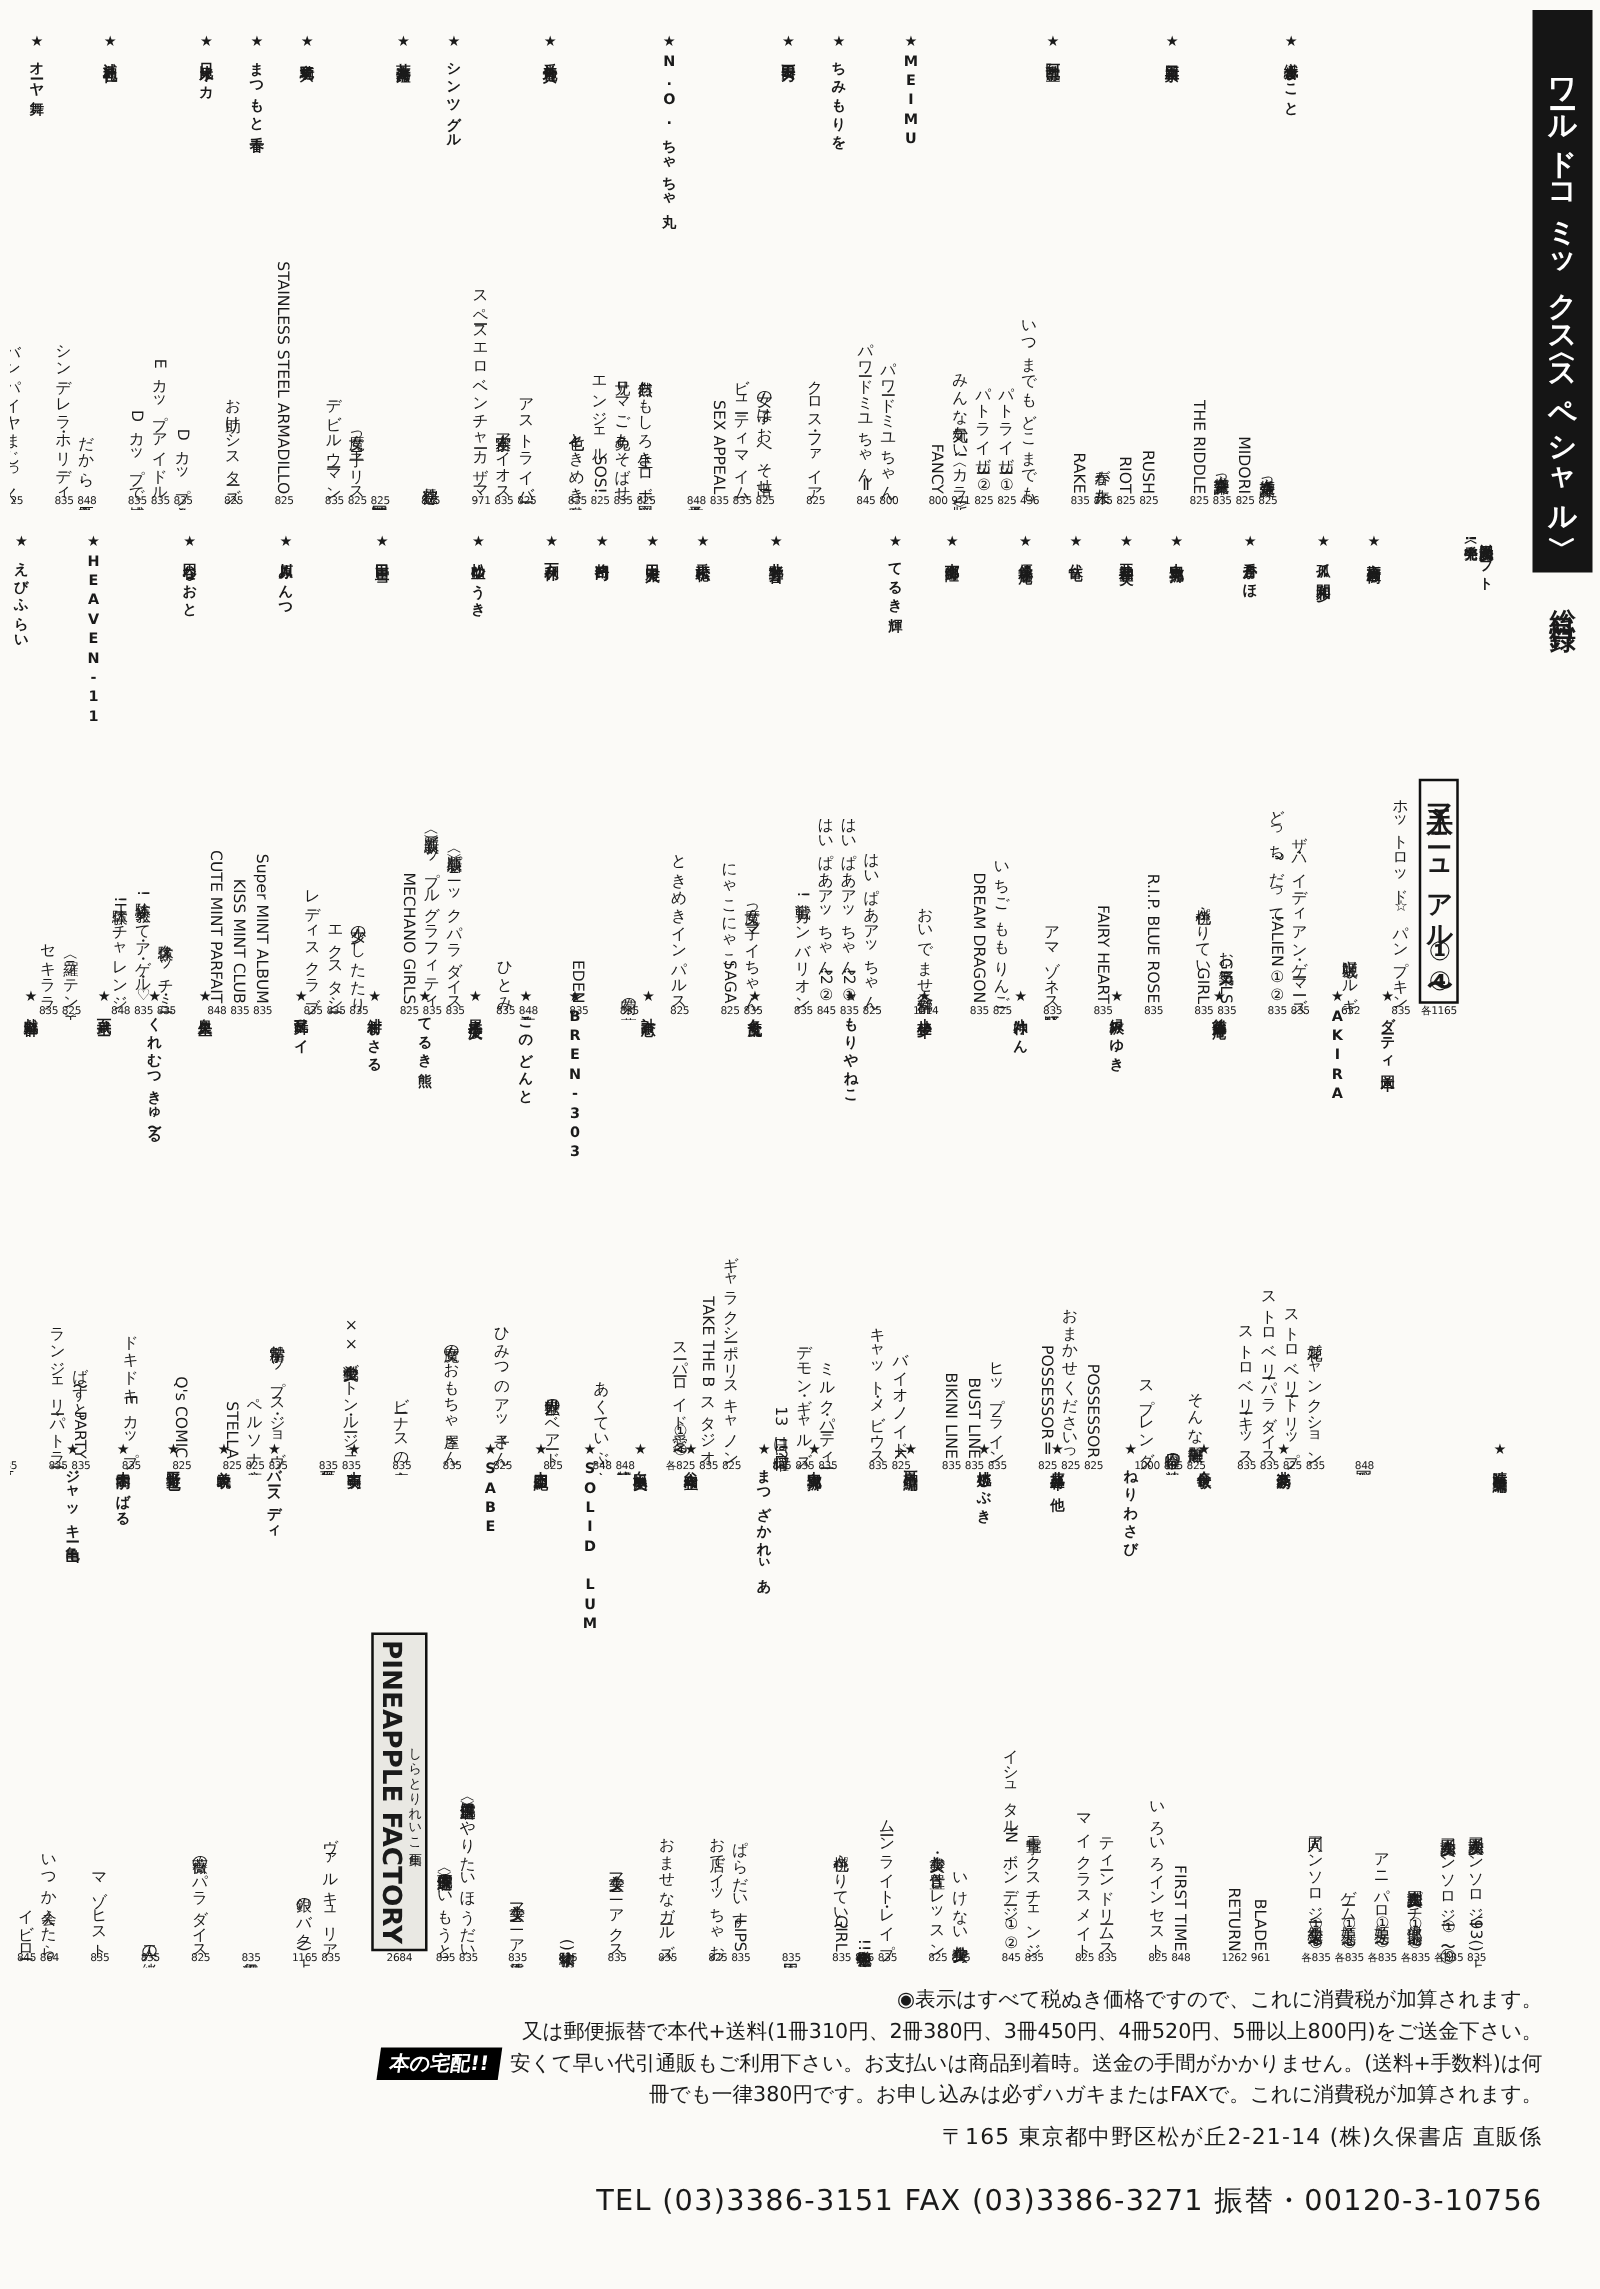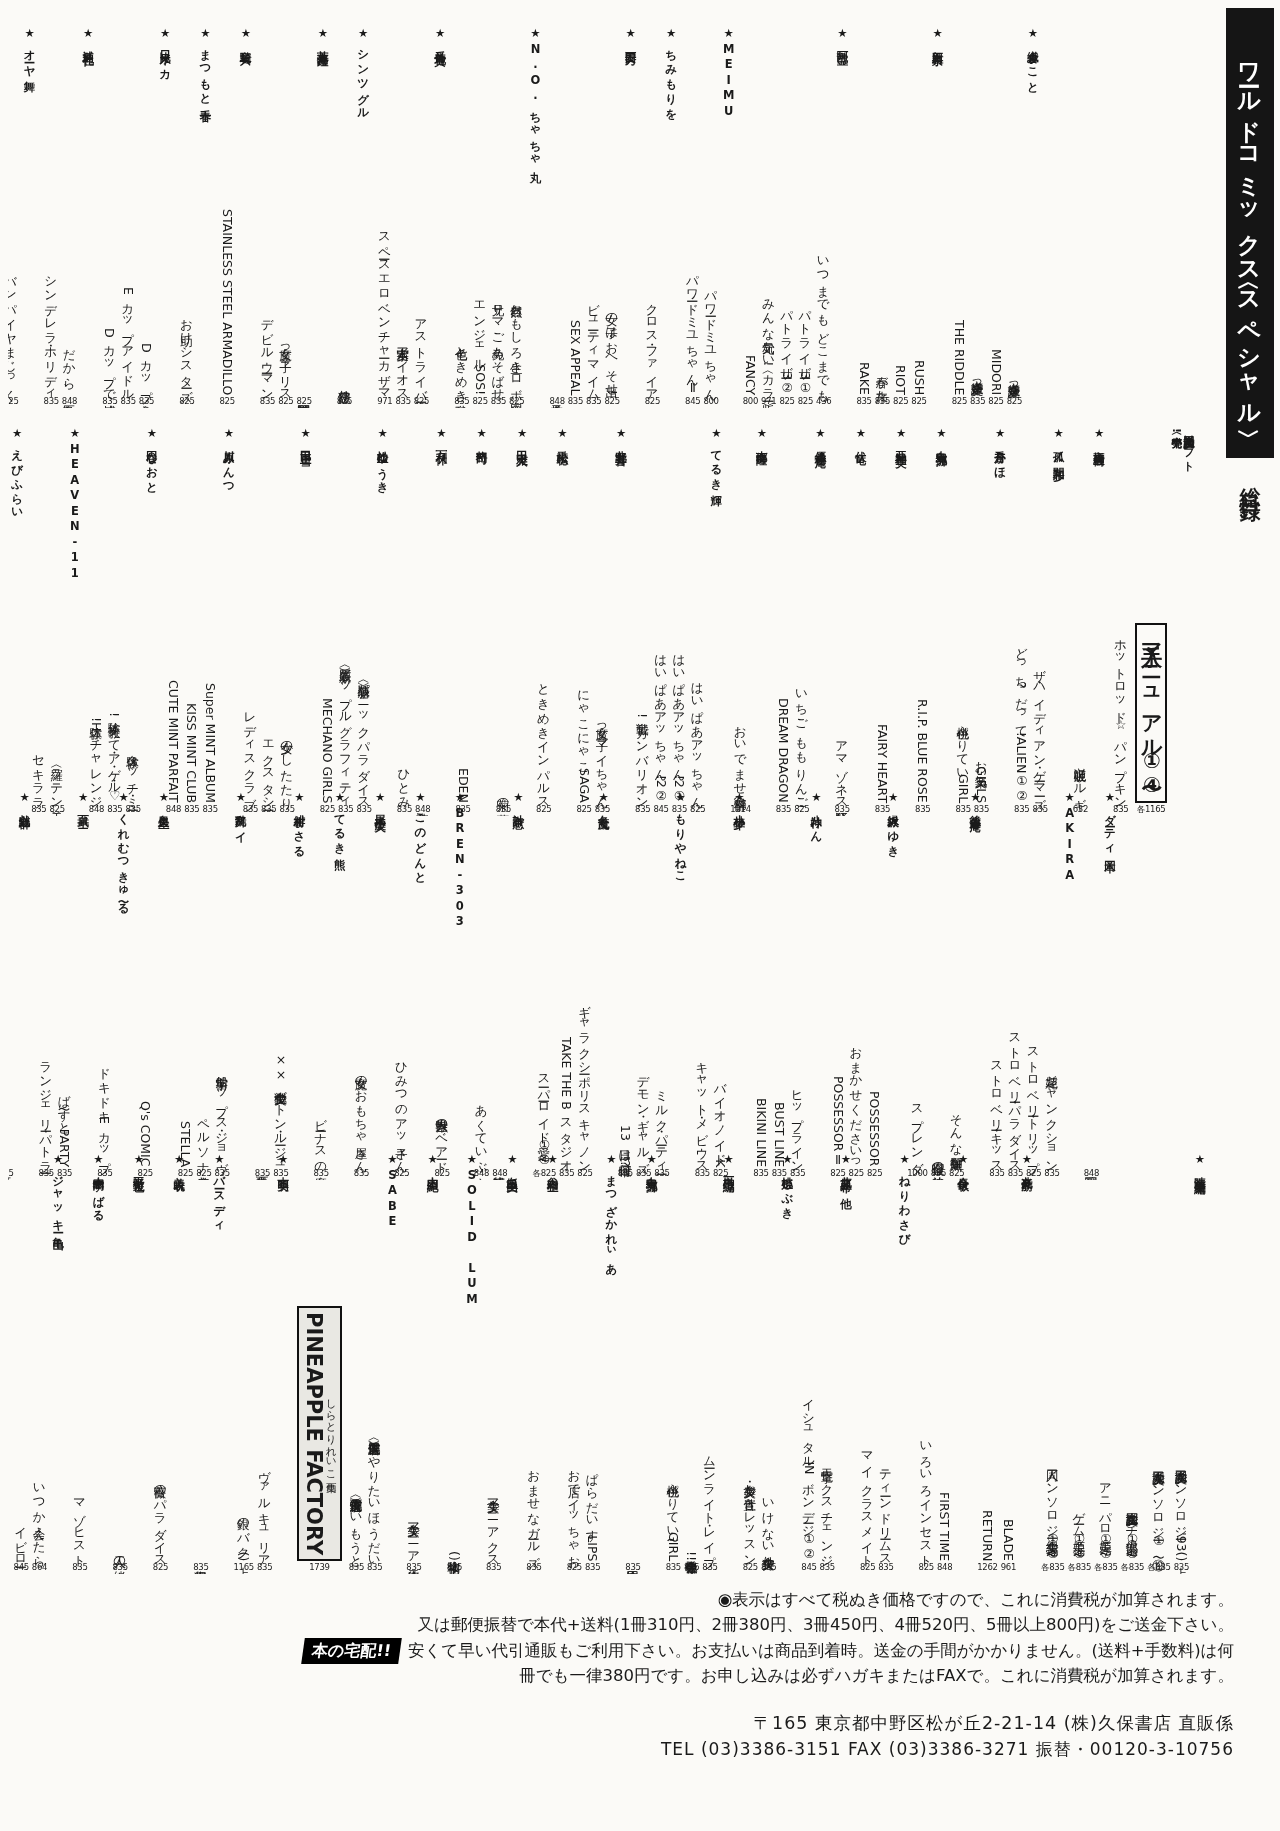--- a/index.html
+++ b/index.html
@@ -31,22 +31,22 @@
   .bigbox .bt{writing-mode:vertical-rl;text-orientation:mixed;font-weight:bold;font-size:21px;line-height:1.02;white-space:nowrap;}
   .bigbox .bs{writing-mode:vertical-rl;text-orientation:mixed;font-size:10.5px;line-height:1.05;white-space:nowrap;}
   .pineapple{background:#e9e8e3;}
   .announce{writing-mode:vertical-rl;text-orientation:mixed;font-size:11px;font-weight:bold;line-height:1.1;
     white-space:pre-line;padding-top:4px;flex:0 0 auto;}
   
   .bottom{position:absolute;left:60px;right:46px;top:1588px;font-size:16.5px;line-height:1.5;}
   .bottom .ln{white-space:nowrap;text-align:right;}
   .badge{display:inline-block;background:#000;color:#fff;font-weight:bold;font-size:16px;
     transform:skewX(-8deg);padding:1px 9px;margin-right:8px;}
-  .addr{font-size:17.5px;margin-top:22px;letter-spacing:1px;}
-  .tel{font-size:17px;letter-spacing:1px;}
+  .addr{font-size:17.5px;margin-top:9px;letter-spacing:1px;}
+  .tel{font-size:23px;letter-spacing:1px;margin-top:20px;}
 </style>
 </head>
 <body>
 
 <div class="page">
   <div class="masthead">
     <span class="vtxt">ワールドコミックス〈スペシャル〉</span>
   </div>
   <div class="soumoku">総目録</div>
 
@@ -840,21 +840,21 @@
           <span class="t">若尻傑作選〈下〉友達のいもうと</span>
           <span class="p">835</span>
         </div>
       </div>
       <div class="entry">
         <div class="colbox">
           <div class="bigbox pineapple">
             <span class="bs">しらとりれいこ画集</span>
             <span class="bt">PINEAPPLE FACTORY</span>
           </div>
-          <span class="p">1739</span>
+          <span class="p">2684</span>
         </div>
       </div>
       <div class="entry">
         <div class="author">★古美明</div>
         <div class="tcol">
           <span class="t">ヴァルキュリア</span>
           <span class="p">835</span>
         </div>
         <div class="tcol">
           <span class="t">銀のバク(上)</span>

